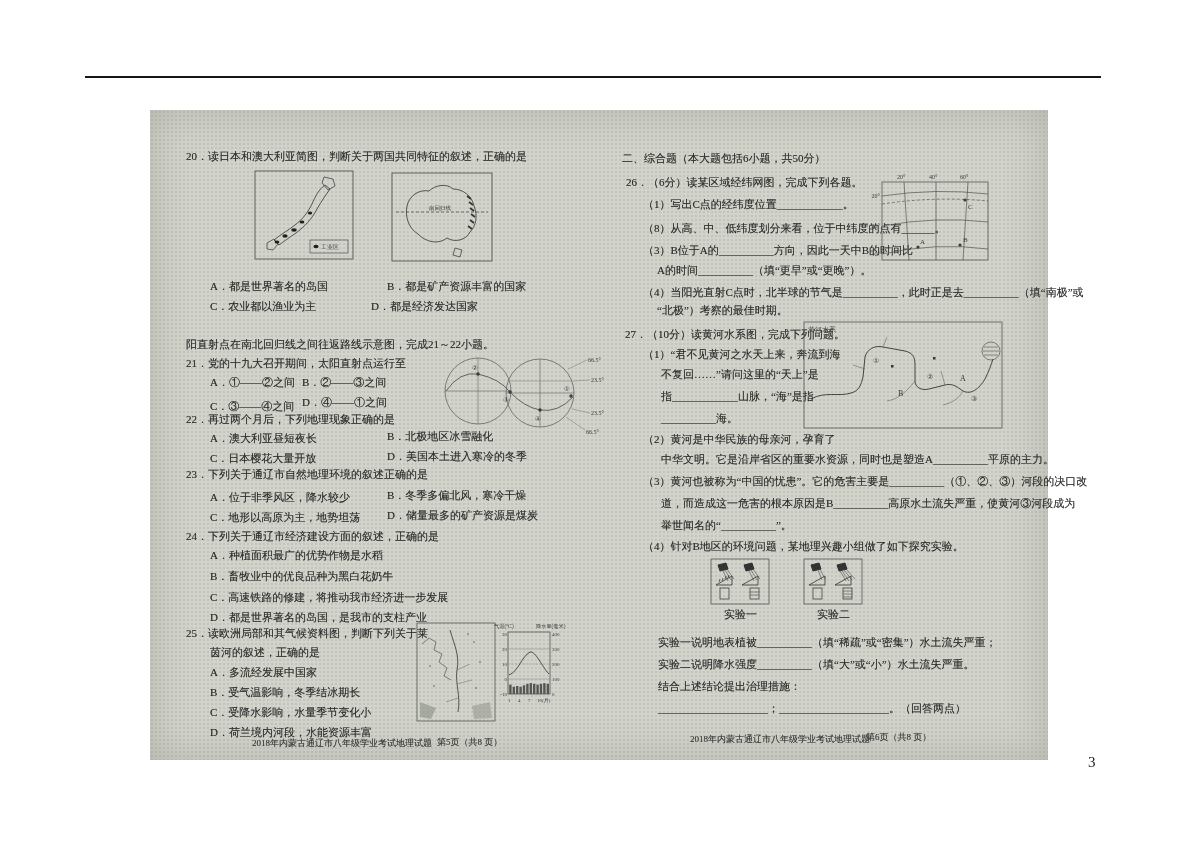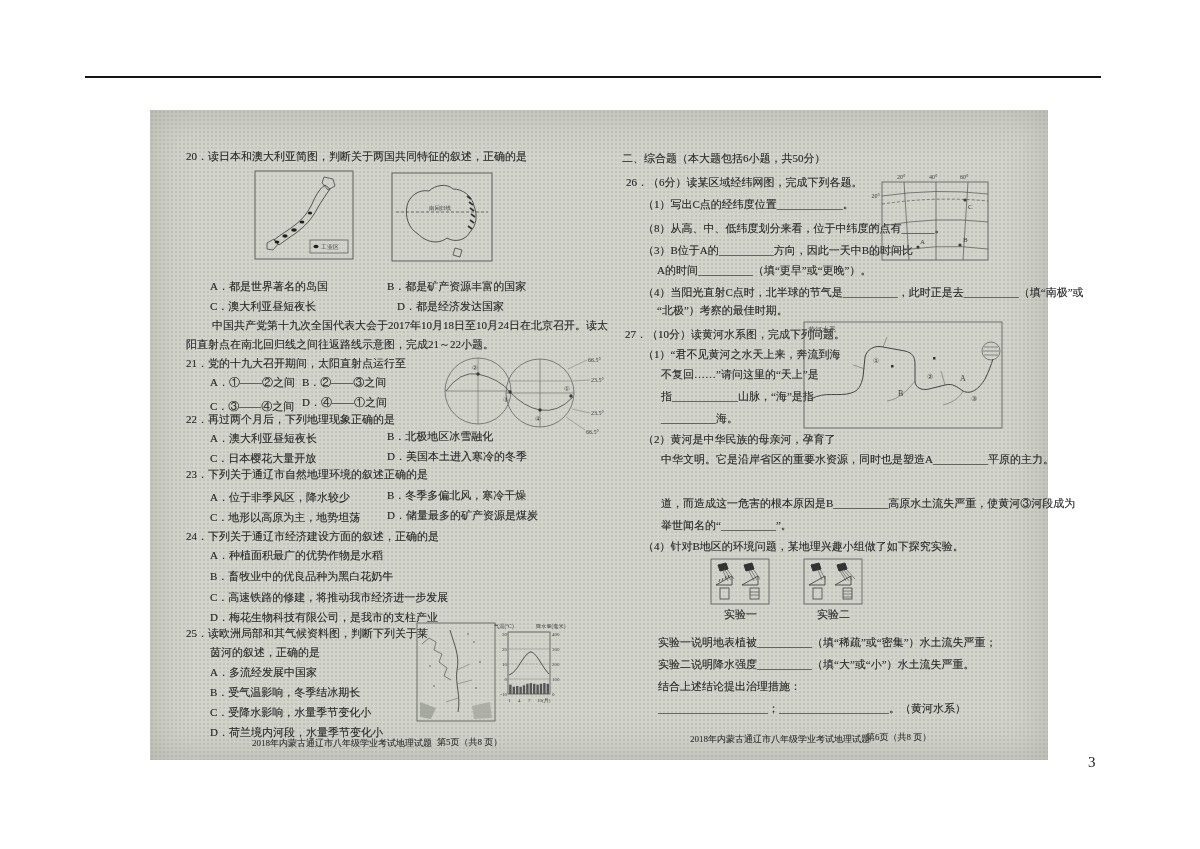--- a/index.html
+++ b/index.html
@@ -51,24 +51,23 @@
     <rect x="1" y="1" width="100" height="88" fill="none" stroke="#555" stroke-width="0.9"></rect>
     <path d="M16,34 C18,24 28,17 38,19 C44,13 56,11 62,17 C72,17 81,24 83,34 C87,44 85,54 79,60 C75,68 64,71 56,66 C47,73 35,70 27,62 C17,56 14,44 16,34 Z" fill="none" stroke="#444" stroke-width="0.9"></path>
     <line x1="5" y1="40" x2="97" y2="40" stroke="#444" stroke-width="0.7" stroke-dasharray="3,2"></line>
     <text x="38" y="38" font-size="5.5">南回归线</text>
     <path d="M76,24 l4,3 M78,30 l4,3 M79,36 l4,3 M80,42 l4,3 M79,48 l4,3 M77,54 l4,3" stroke="#333" stroke-width="1.6"></path>
     <path d="M64,76 l7,2 l-2,7 l-7,-2 Z" fill="none" stroke="#444" stroke-width="0.8"></path>
   </svg>
 
   <div class="t l" style="left:60px;top:170px">A．都是世界著名的岛国</div>
   <div class="t l" style="left:237px;top:170px">B．都是矿产资源丰富的国家</div>
-  <div class="t l" style="left:60px;top:190px">C．澳大利亚昼短夜长</div>
-  <div class="t l" style="left:247px;top:190px">D．都是经济发达国家</div>
-
-  <div class="t l" style="left:62px;top:209px">中国共产党第十九次全国代表大会于2017年10月18日至10月24日在北京召开。读太</div>
+  <div class="t l" style="left:60px;top:190px">C．农业都以渔业为主</div>
+  <div class="t l" style="left:221px;top:190px">D．都是经济发达国家</div>
+
   <div class="t l" style="left:36px;top:228px">阳直射点在南北回归线之间往返路线示意图，完成21～22小题。</div>
 
   <div class="t l" style="left:36px;top:247px">21．党的十九大召开期间，太阳直射点运行至</div>
   <div class="t l" style="left:60px;top:266px">A．①——②之间</div>
   <div class="t l" style="left:152px;top:266px">B．②——③之间</div>
   <div class="t l" style="left:60px;top:290px">C．③——④之间</div>
   <div class="t l" style="left:152px;top:286px">D．④——①之间</div>
 
   <svg style="left:290px;top:237px" width="180" height="92" viewBox="0 0 180 92">
     <circle cx="38" cy="44" r="33" fill="none" stroke="#666" stroke-width="0.8"></circle>
@@ -108,28 +107,28 @@
   <div class="t l" style="left:36px;top:358px">23．下列关于通辽市自然地理环境的叙述正确的是</div>
   <div class="t l" style="left:60px;top:381px">A．位于非季风区，降水较少</div>
   <div class="t l" style="left:237px;top:379px">B．冬季多偏北风，寒冷干燥</div>
   <div class="t l" style="left:60px;top:401px">C．地形以高原为主，地势坦荡</div>
   <div class="t l" style="left:237px;top:399px">D．储量最多的矿产资源是煤炭</div>
 
   <div class="t l" style="left:36px;top:420px">24．下列关于通辽市经济建设方面的叙述，正确的是</div>
   <div class="t l" style="left:60px;top:439px">A．种植面积最广的优势作物是水稻</div>
   <div class="t l" style="left:60px;top:460px">B．畜牧业中的优良品种为黑白花奶牛</div>
   <div class="t l" style="left:60px;top:481px">C．高速铁路的修建，将推动我市经济进一步发展</div>
-  <div class="t l" style="left:60px;top:501px">D．梅花生物科技有限公司，是我市的支柱产业</div>
+  <div class="t l" style="left:60px;top:501px">D．都是世界著名的岛国，是我市的支柱产业</div>
 
   <div class="t l" style="left:36px;top:517px">25．读欧洲局部和其气候资料图，判断下列关于莱</div>
   <div class="t l" style="left:60px;top:536px">茵河的叙述，正确的是</div>
   <div class="t l" style="left:60px;top:556px">A．多流经发展中国家</div>
   <div class="t l" style="left:60px;top:576px">B．受气温影响，冬季结冰期长</div>
   <div class="t l" style="left:60px;top:596px">C．受降水影响，水量季节变化小</div>
-  <div class="t l" style="left:60px;top:616px">D．荷兰境内河段，水量季节变化小</div>
+  <div class="t l" style="left:60px;top:616px">D．荷兰境内河段，水能资源丰富</div>
 
   <svg style="left:266px;top:512px" width="80" height="100" viewBox="0 0 80 100">
     <rect x="1" y="1" width="78" height="98" fill="none" stroke="#555" stroke-width="0.8"></rect>
     <path d="M6,22 L13,16 L20,20 L18,28 L26,32 L23,40 L31,46 L28,54 L35,58" fill="none" stroke="#555" stroke-width="0.7"></path>
     <path d="M34,8 C38,22 44,34 41,48 C39,62 45,74 42,90" fill="none" stroke="#444" stroke-width="0.9"></path>
     <path d="M41,48 L54,42 M41,62 L56,58 M42,76 L30,80" stroke="#666" stroke-width="0.5"></path>
     <g fill="#555">
       <circle cx="14" cy="44" r="0.8"></circle>
         <circle cx="58" cy="20" r="0.8"></circle>
         <circle cx="64" cy="40" r="0.8"></circle>
@@ -237,20 +236,21 @@
     <text x="124" y="58" font-size="7">②</text>
     <text x="168" y="80" font-size="7">③</text>
     <text x="95" y="75" font-size="8">B</text>
     <text x="157" y="60" font-size="8">A</text>
     <rect x="88" y="44" width="2.5" height="2.5" fill="#333"></rect>
       <rect x="130" y="36" width="2.5" height="2.5" fill="#333"></rect>
   </svg>
 
   <div class="t r" style="left:493px;top:323px">（2）黄河是中华民族的母亲河，孕育了</div>
   <div class="t r" style="left:511px;top:343px">中华文明。它是沿岸省区的重要水资源，同时也是塑造A__________平原的主力。</div>
+  <div class="t r" style="left:493px;top:365px">（3）黄河也被称为“中国的忧患”。它的危害主要是__________（①、②、③）河段的决口改</div>
   <div class="t r" style="left:511px;top:387px">道，而造成这一危害的根本原因是B__________高原水土流失严重，使黄河③河段成为</div>
   <div class="t r" style="left:511px;top:409px">举世闻名的“__________”。</div>
   <div class="t r" style="left:493px;top:430px">（4）针对B地区的环境问题，某地理兴趣小组做了如下探究实验。</div>
 
   <svg style="left:560px;top:448px" width="60" height="47" viewBox="0 0 60 47">
     <rect x="1" y="1" width="58" height="45" fill="none" stroke="#555" stroke-width="0.8"></rect>
     <g stroke="#333" fill="#333">
       <polygon points="8,7 16,5 18,11 10,13"></polygon>
       <path d="M17,11 L24,21 M15,12 L21,22 M13,13 L18,23" stroke-width="0.5" fill="none"></path>
       <path d="M6,27 L22,18 L22,27 Z" fill="none" stroke-width="0.8"></path>
@@ -280,18 +280,18 @@
       <line x1="40" y1="36" x2="49" y2="36" stroke-width="0.5"></line>
       <line x1="40" y1="39" x2="49" y2="39" stroke-width="0.5"></line>
     </g>
   </svg>
   <div class="t r" style="left:574px;top:498px">实验一</div>
   <div class="t r" style="left:667px;top:498px">实验二</div>
 
   <div class="t r" style="left:508px;top:526px">实验一说明地表植被__________（填“稀疏”或“密集”）水土流失严重；</div>
   <div class="t r" style="left:508px;top:548px">实验二说明降水强度__________（填“大”或“小”）水土流失严重。</div>
   <div class="t r" style="left:508px;top:570px">结合上述结论提出治理措施：</div>
-  <div class="t r" style="left:508px;top:592px">____________________；____________________。（黄河水系）</div>
+  <div class="t r" style="left:508px;top:592px">____________________；____________________。（回答两点）</div>
 
   <div class="t ft" style="left:540px;top:624px">2018年内蒙古通辽市八年级学业考试地理试题</div>
   <div class="t ft" style="left:716px;top:622px">第6页（共8 页）</div>
 
 </div>
 
 </body></html>

